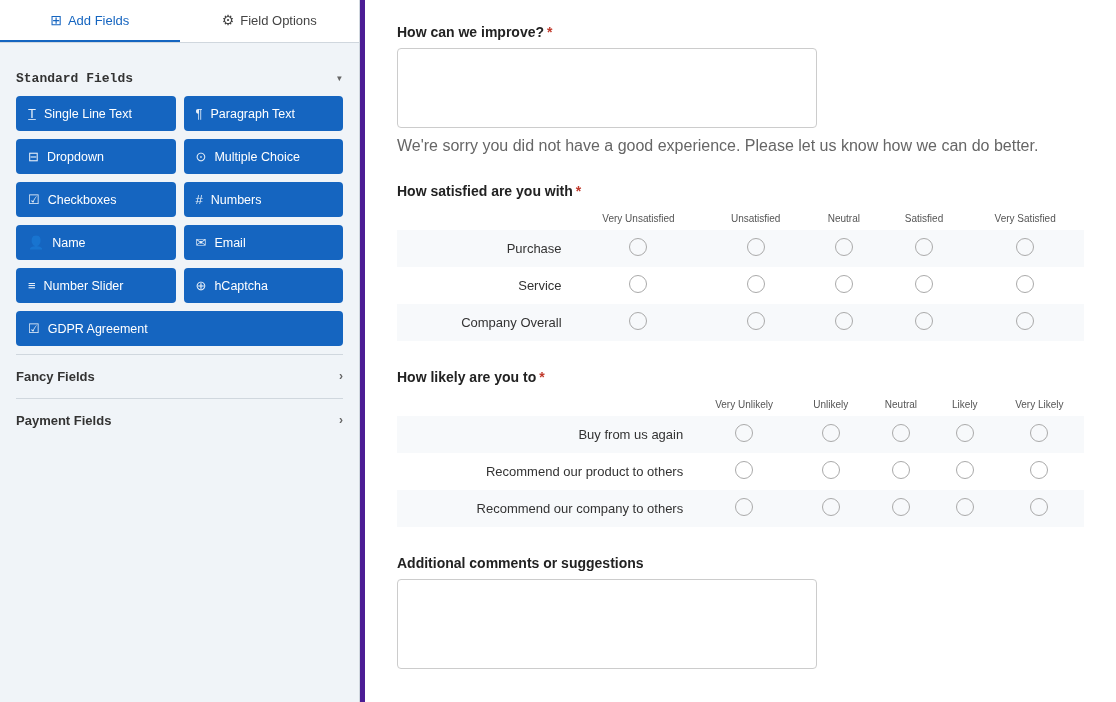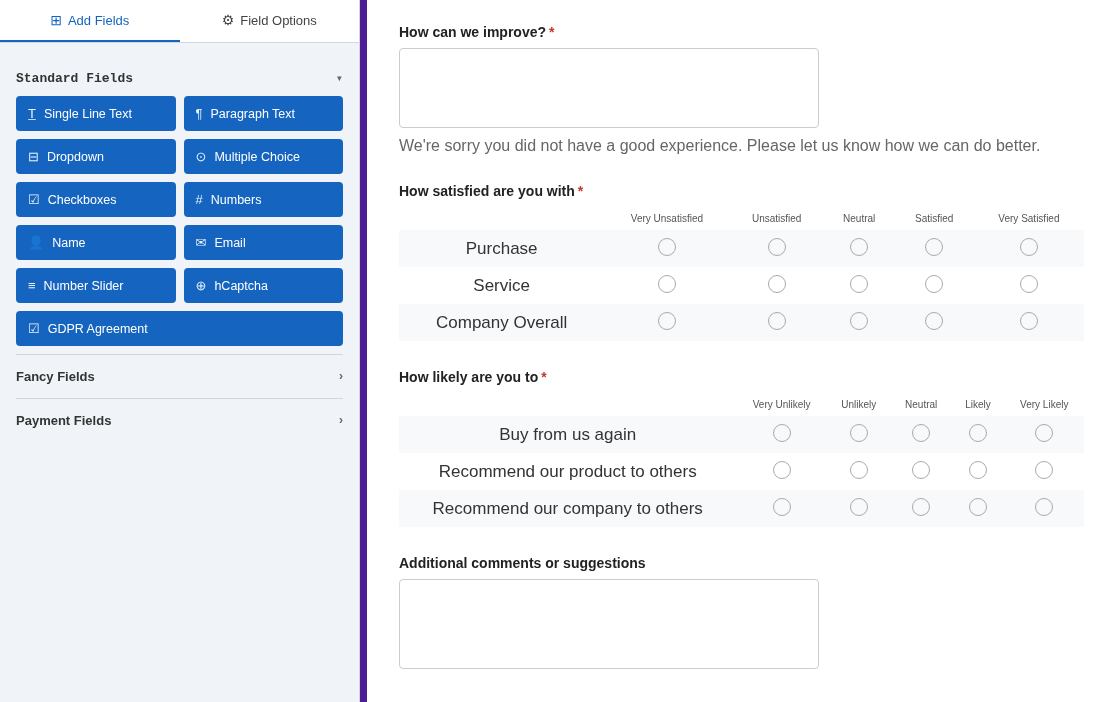--- a/index.html
+++ b/index.html
@@ -101,21 +101,21 @@
       cursor: pointer;
     }
     .fancy-section .chevron, .payment-section .chevron { font-size: 12px; color: #666; }
 
     
     .right-panel {
       flex: 1;
       background: #fff;
       overflow-y: auto;
       padding: 24px 32px;
-      border-left: 7px solid #4c1d95;
+      border-left: 5px solid #4c1d95;
     }
 
     .form-section { margin-bottom: 28px; }
 
     .form-question {
       font-size: 14px;
       font-weight: 600;
       color: #222;
       margin-bottom: 8px;
     }
@@ -154,22 +154,22 @@
       white-space: nowrap;
     }
     .rating-table th.row-label { text-align: left; }
     .rating-table td {
       padding: 8px 10px;
       text-align: center;
       font-size: 13px;
       color: #333;
     }
     .rating-table td.row-label {
-      text-align: center;
-      font-size: 17px;
+      text-align: right;
+      font-size: 13px;
       color: #333;
       white-space: nowrap;
     }
     .rating-table tr:nth-child(odd) td { background: #f7f9fb; }
     .rating-table tr:nth-child(even) td { background: #fff; }
 
     .radio-circle {
       width: 18px;
       height: 18px;
       border-radius: 50%;

